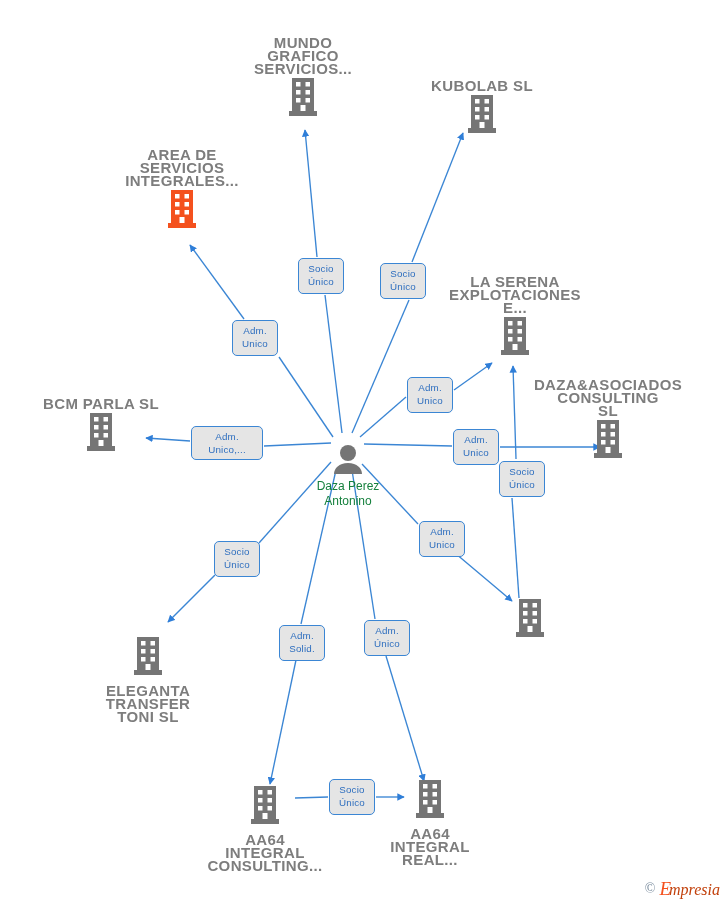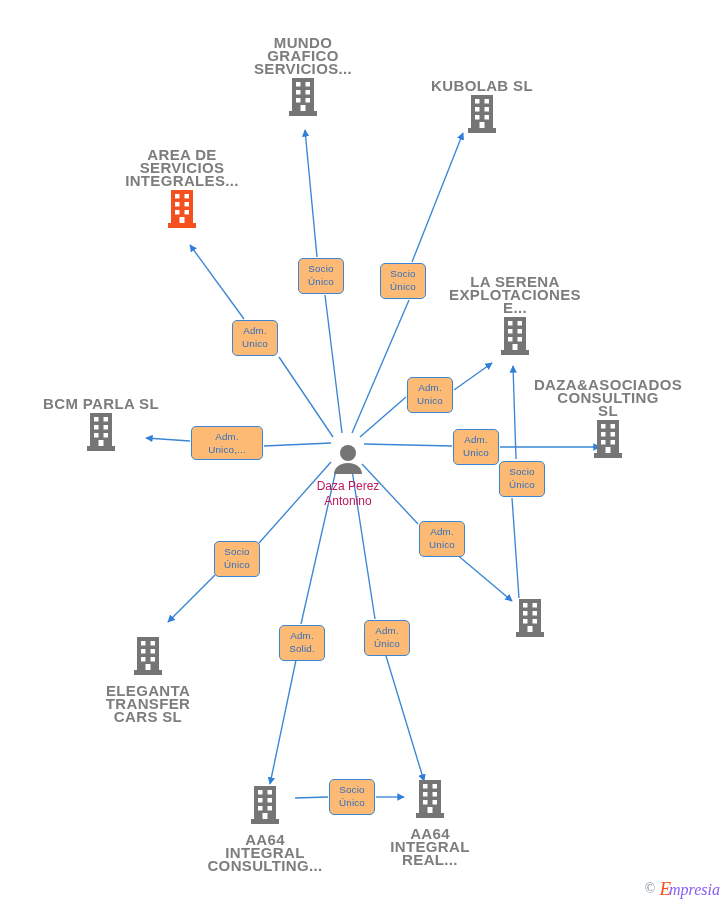--- a/index.html
+++ b/index.html
@@ -38,33 +38,33 @@
     color: #7d7d7d;
     letter-spacing: 0.35px;
     line-height: 13px;
     white-space: pre-line;
   }
   .node-label.person {
     font-weight: normal;
     font-size: 12px;
     letter-spacing: 0px;
     line-height: 15px;
-    color: #be185d;
+    color: #15803d;
   }
   .node-icon {
     display: block;
     margin: 3px auto 0 auto;
   }
   .node.person-node .node-icon {
     margin-bottom: 1px;
   }
   .edge-label {
     position: absolute;
     box-sizing: border-box;
-    background: #fdba74;
+    background: #e5e5e5;
     border: 1.3px solid #3b86d4;
     border-radius: 5px;
     color: #2f6fbf;
     font-size: 9.8px;
     line-height: 13px;
     text-align: center;
     padding: 3px 4px 3px 4px;
     white-space: pre-line;
     letter-spacing: 0.2px;
   }
@@ -83,21 +83,21 @@
   }
   .wm-e {
     font-size: 19px;
     color: #f4511e;
     font-family: "Liberation Serif", serif;
     font-style: italic;
     line-height: 19px;
   }
   .wm-rest {
     font-size: 16px;
-    color: #8b5cf6;
+    color: #c2410c;
     font-family: "Liberation Serif", serif;
     font-style: italic;
     line-height: 19px;
     margin-left: -2px;
   }
 </style>
 </head>
 <body>
 
 <div id="canvas">
@@ -310,21 +310,21 @@
           <rect x="8" y="12" width="4.5" height="4.5"></rect>
             <rect x="17.5" y="12" width="4.5" height="4.5"></rect>
           <rect x="8" y="20" width="4.5" height="4.5"></rect>
             <rect x="17.5" y="20" width="4.5" height="4.5"></rect>
           <rect x="12.5" y="27" width="5" height="6"></rect>
         </g>
       </svg>
     </span>
     <div class="node-label" style="margin-top:5px;">ELEGANTA
 TRANSFER
-CARS  SL</div>
+TONI  SL</div>
   </div>
 
   <div class="node" style="left:265px; top:783px;">
     <span class="node-icon">
       <svg width="30" height="38" viewBox="0 0 30 38">
         <rect x="4" y="0" width="22" height="33" fill="#757575"></rect>
         <rect x="1" y="33" width="28" height="5" fill="#757575"></rect>
         <g fill="#ffffff">
           <rect x="8" y="4" width="4.5" height="4.5"></rect>
             <rect x="17.5" y="4" width="4.5" height="4.5"></rect>

